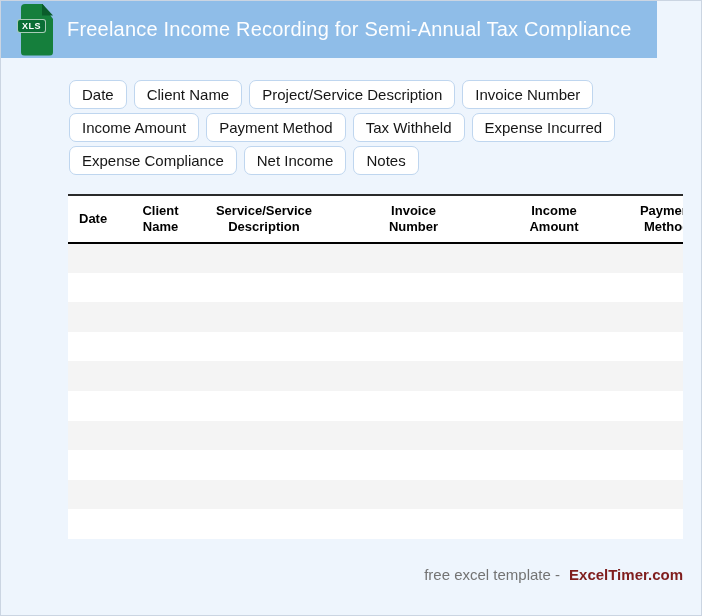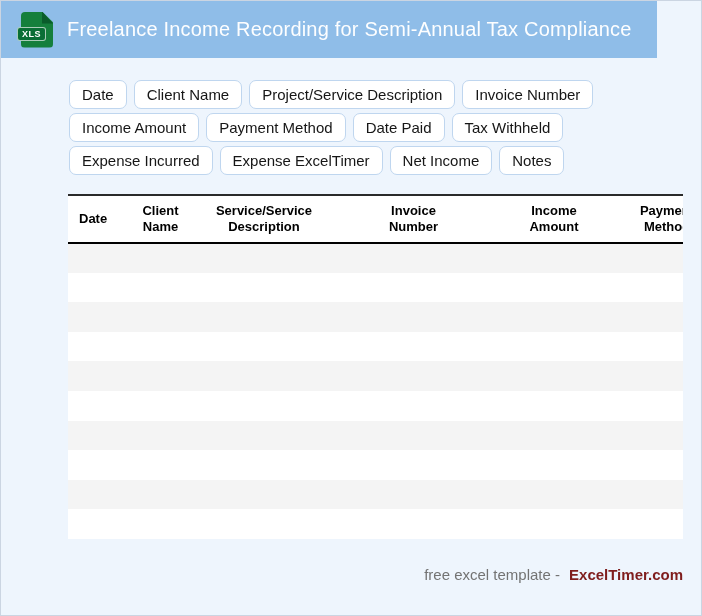--- a/index.html
+++ b/index.html
@@ -21,21 +21,21 @@
     top: 0; left: 0;
     width: 656px;
     height: 57px;
     background: #8fbde8;
     display: flex;
     align-items: center;
   }
   .xls-icon {
     position: relative;
     width: 32px;
-    height: 36px;
+    height: 52px;
     margin-left: 20px;
     flex: 0 0 auto;
   }
   .xls-icon .file-body {
     position: absolute;
     inset: 0;
     background: #157f3c;
     border-radius: 4px;
     clip-path: polygon(0 0, 66% 0, 100% 30%, 100% 100%, 0 100%);
   }
@@ -164,24 +164,23 @@
     <div class="banner-title">Freelance Income Recording for Semi-Annual Tax Compliance</div>
   </div>
 
   <div class="chips">
     <span class="chip">Date</span>
     <span class="chip">Client Name</span>
     <span class="chip">Project/Service Description</span>
     <span class="chip">Invoice Number</span>
     <span class="chip">Income Amount</span>
     <span class="chip">Payment Method</span>
-    <span class="chip">Date Paid</span>
     <span class="chip">Tax Withheld</span>
     <span class="chip">Expense Incurred</span>
-    <span class="chip">Expense ExcelTimer</span>
+    <span class="chip">Expense Compliance</span>
     <span class="chip">Net Income</span>
     <span class="chip">Notes</span>
   </div>
 
   <div class="table-wrap">
     <table class="sheet">
       <colgroup>
         <col style="width:54px">
         <col style="width:77px">
         <col style="width:130px">

